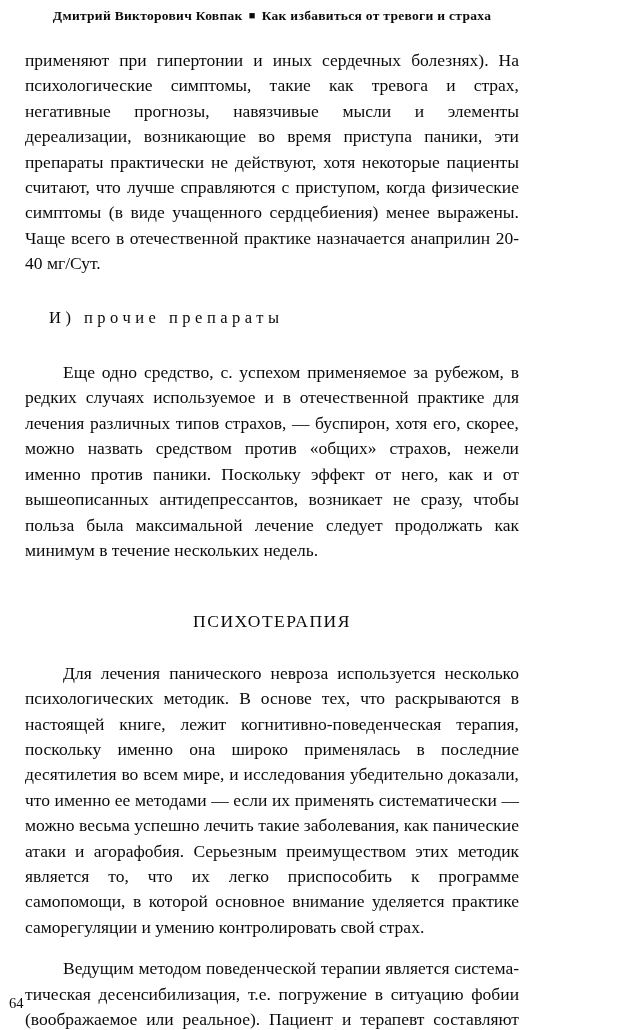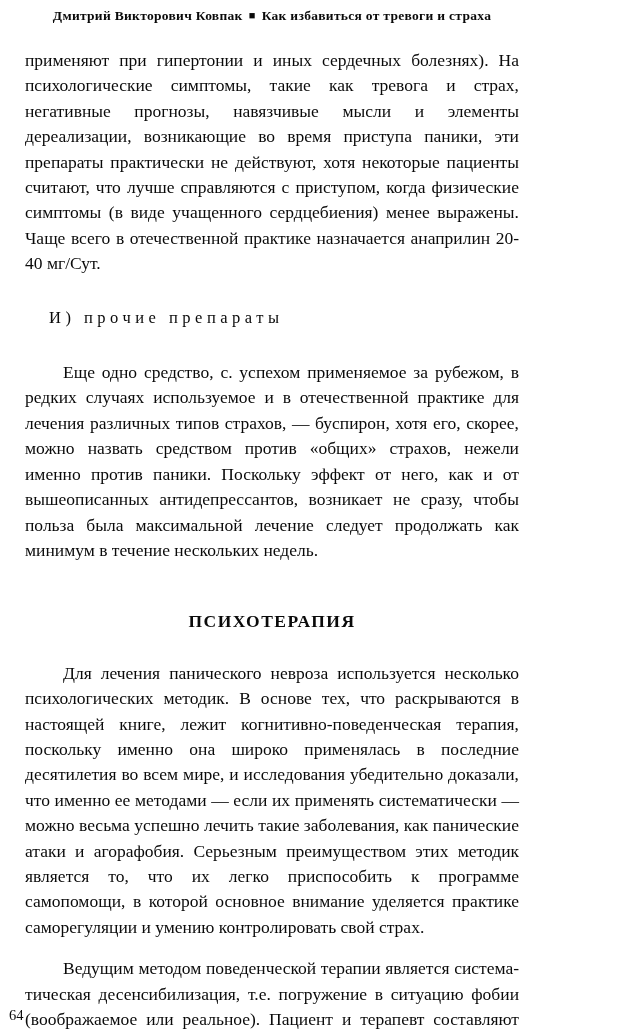--- a/index.html
+++ b/index.html
@@ -48,29 +48,29 @@
       margin: 28px 0 30px 0;
       padding-left: 40px;
       font-size: 16.5px;
       letter-spacing: 4.5px;
       text-align: left;
       text-indent: 0;
     }
     .section-heading {
       margin: 46px 0 26px 0;
       text-align: center;
-      font-weight: bold;
+      font-weight: normal;
       font-size: 17.5px;
       letter-spacing: 1.5px;
       text-indent: 0;
     }
     .page-number {
       position: absolute;
       left: 9px;
-      bottom: 6px;
+      bottom: 18px;
       font-size: 14.5px;
     }
   </style>
 </head>
 <body>
 
 <div class="page">
 
   <div class="page-header">
     <span>Дмитрий Викторович Ковпак</span><span class="sep">■</span><span>Как избавиться от тревоги и страха</span>

